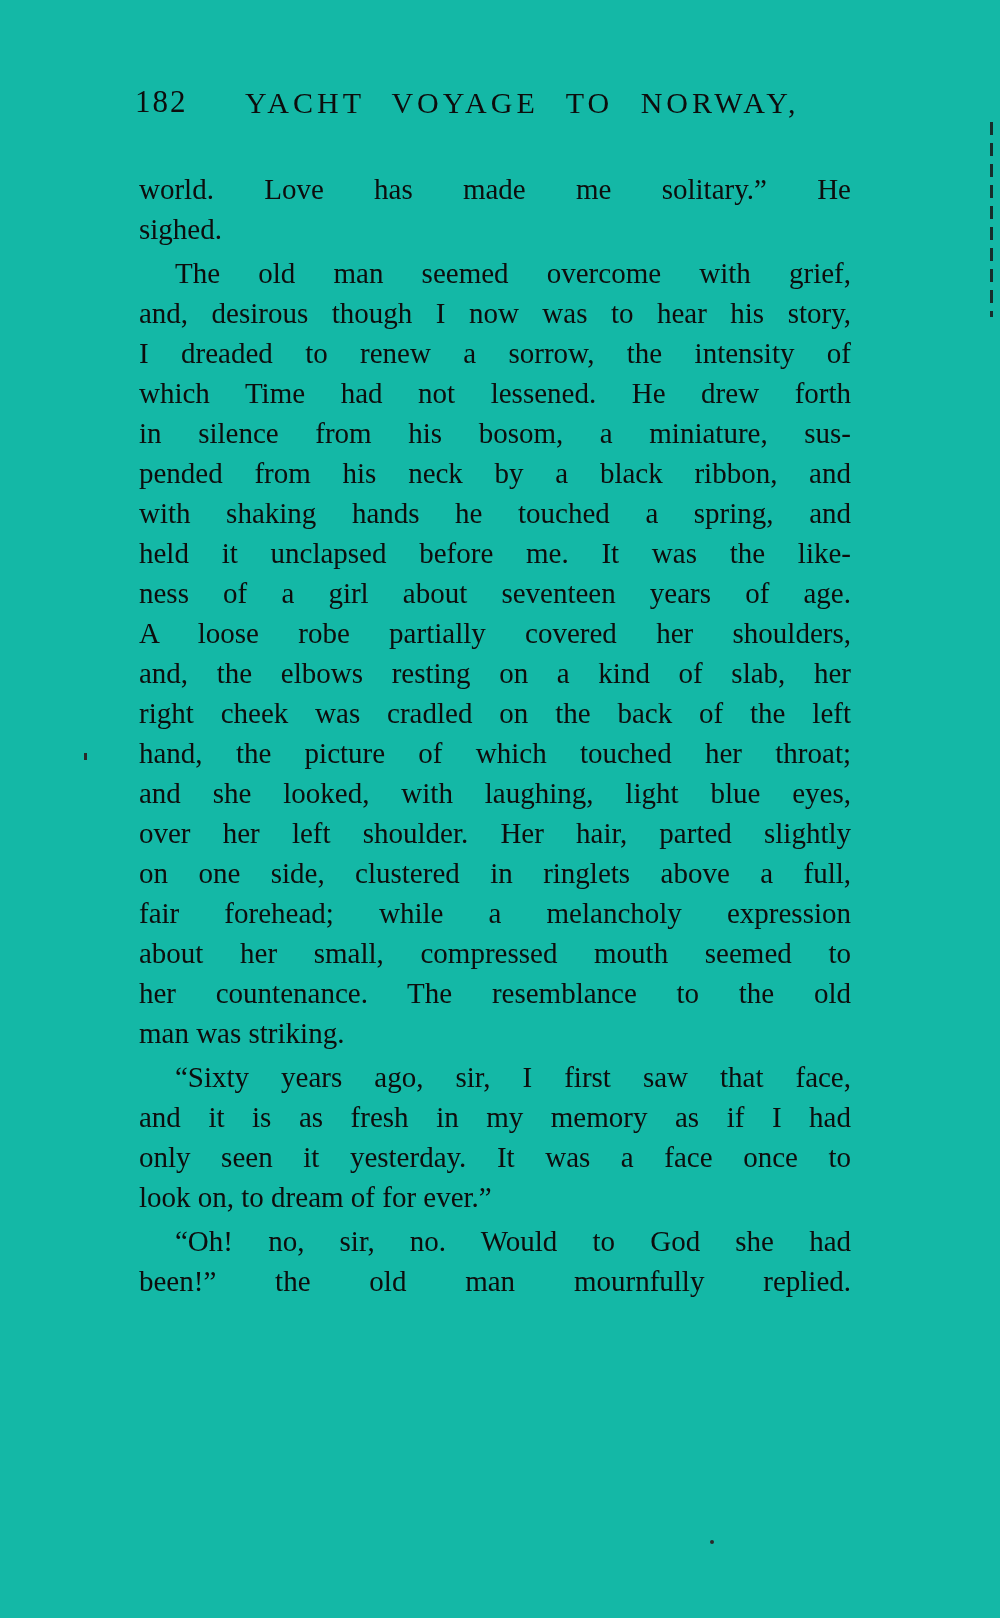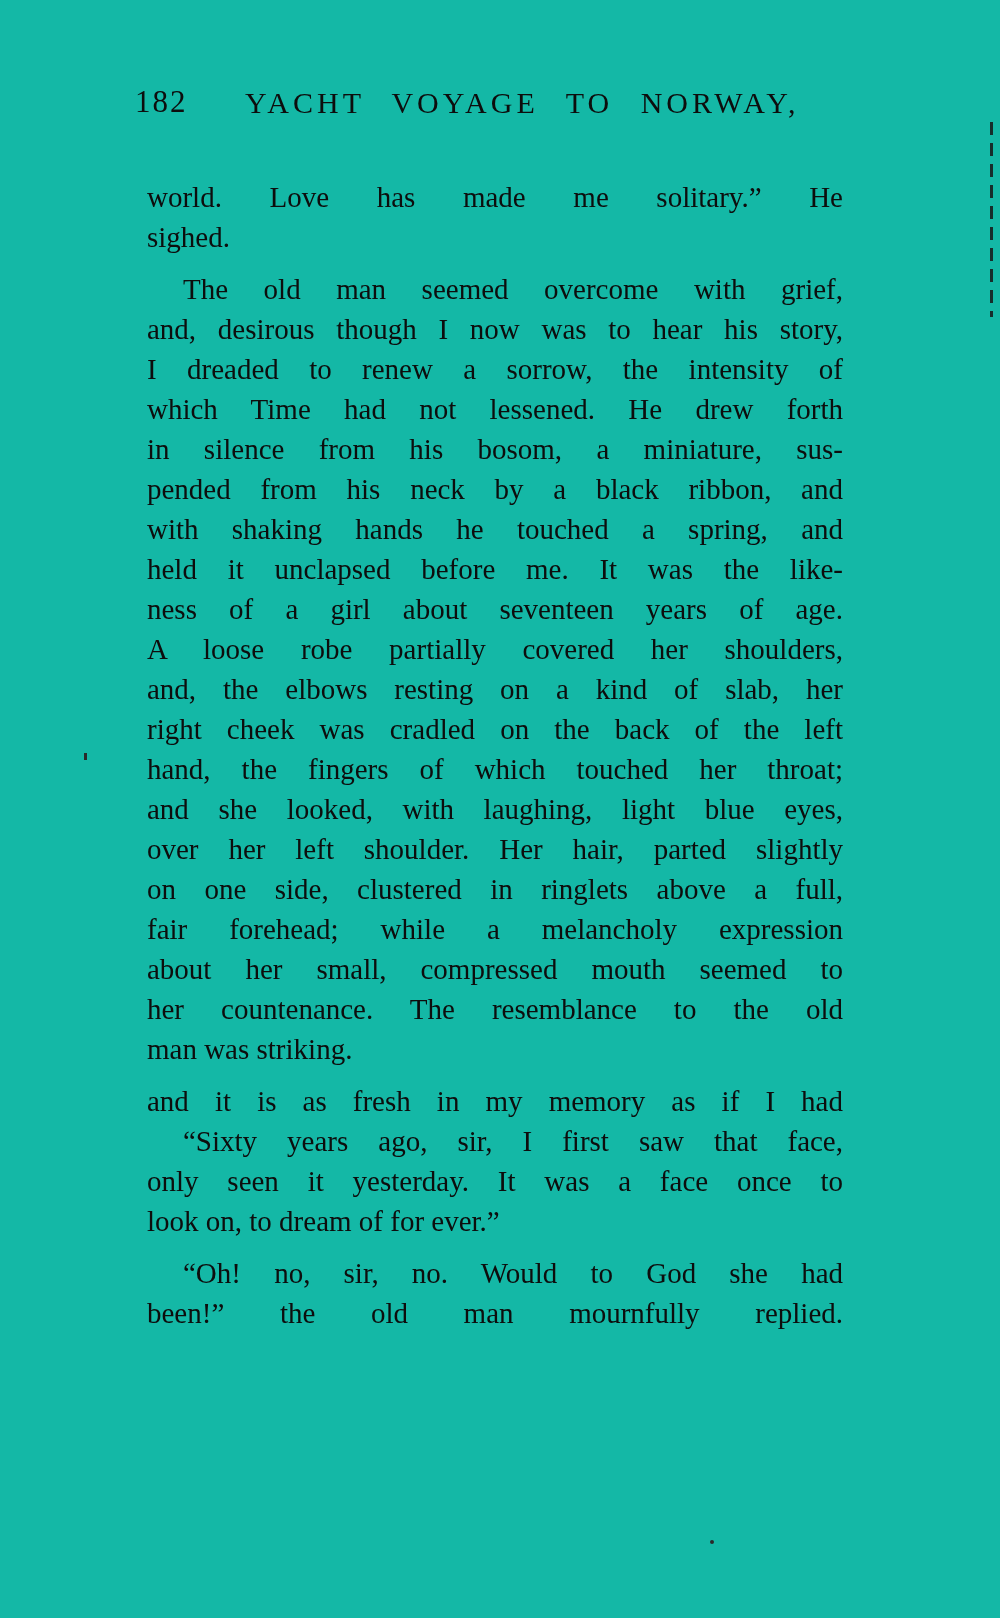--- a/index.html
+++ b/index.html
@@ -43,21 +43,21 @@
     letter-spacing: 4px;
     word-spacing: 16px;
     white-space: nowrap;
   }
   .text-block {
     position: absolute;
     left: 135px;
     top: 165px;
     width: 720px;
   }
-  .paragraph { margin: 12px; }
+  .paragraph { margin: 4px; }
   .line {
     height: 40px;
     line-height: 40px;
     font-size: 29px;
     white-space: nowrap;
     overflow: visible;
   }
   .line.justify {
     white-space: normal;
     text-align: justify;
@@ -115,32 +115,32 @@
         <div class="line justify">I dreaded to renew a sorrow, the intensity of</div>
         <div class="line justify">which Time had not lessened. He drew forth</div>
         <div class="line justify">in silence from his bosom, a miniature, sus-</div>
         <div class="line justify">pended from his neck by a black ribbon, and</div>
         <div class="line justify">with shaking hands he touched a spring, and</div>
         <div class="line justify">held it unclapsed before me. It was the like-</div>
         <div class="line justify">ness of a girl about seventeen years of age.</div>
         <div class="line justify">A loose robe partially covered her shoulders,</div>
         <div class="line justify">and, the elbows resting on a kind of slab, her</div>
         <div class="line justify">right cheek was cradled on the back of the left</div>
-        <div class="line justify">hand, the fingers of which touched her throat;</div>
+        <div class="line justify">hand, the picture of which touched her throat;</div>
         <div class="line justify">and she looked, with laughing, light blue eyes,</div>
         <div class="line justify">over her left shoulder. Her hair, parted slightly</div>
         <div class="line justify">on one side, clustered in ringlets above a full,</div>
         <div class="line justify">fair forehead; while a melancholy expression</div>
         <div class="line justify">about her small, compressed mouth seemed to</div>
         <div class="line justify">her countenance. The resemblance to the old</div>
         <div class="line">man was striking.</div>
       </div>
       <div class="paragraph">
+        <div class="line justify indent">“Sixty years ago, sir, I first saw that face,</div>
         <div class="line justify">and it is as fresh in my memory as if I had</div>
-        <div class="line justify indent">“Sixty years ago, sir, I first saw that face,</div>
         <div class="line justify">only seen it yesterday. It was a face once to</div>
         <div class="line">look on, to dream of for ever.”</div>
       </div>
       <div class="paragraph">
         <div class="line justify indent">“Oh! no, sir, no. Would to God she had</div>
         <div class="line justify">been!” the old man mournfully replied.</div>
       </div>
     </div>
 
   <div class="edge-dashes"></div>

